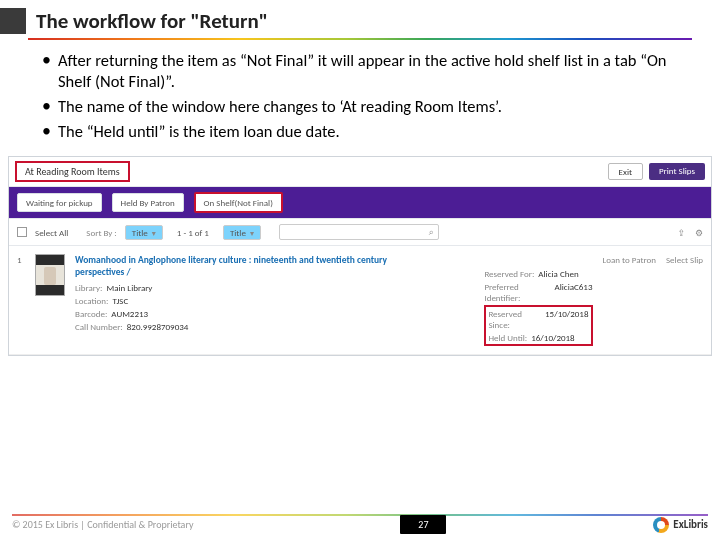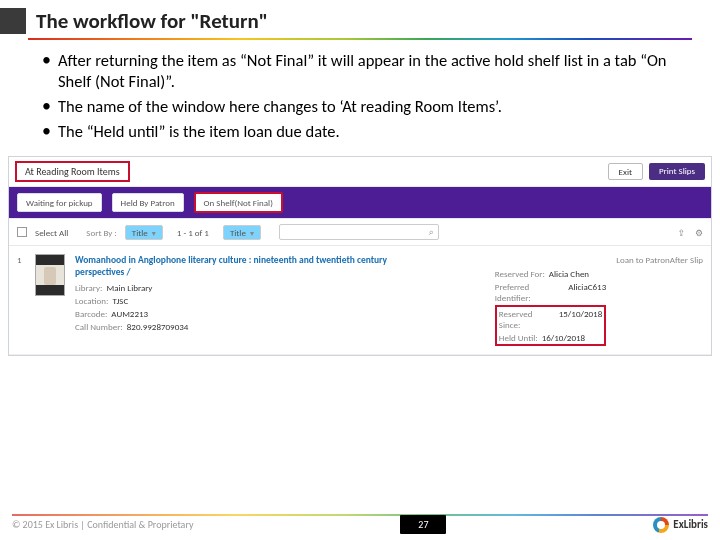--- a/index.html
+++ b/index.html
@@ -33,21 +33,21 @@
   .item-num { width: 8px; color: #666; }
   .thumb { width: 30px; height: 42px; background: linear-gradient(#2b2b2b 0 25%, #e8e4da 25% 75%, #2b2b2b 75%); border: 1px solid #aaa; position: relative; }
   .thumb::after { content: ""; position: absolute; left: 8px; top: 12px; width: 12px; height: 18px; background: #d6c9b8; border-radius: 2px; }
   .item-main { flex: 1; display: flex; gap: 60px; }
   .col { display: flex; flex-direction: column; gap: 2px; }
   .item-title { color: #1a6fb3; font-size: 9.5px; font-weight: 600; margin-bottom: 2px; }
   .lbl { color: #888; }
   .val { color: #333; }
   .row { display: flex; gap: 4px; }
   .red-box { border: 2px solid #c8102e; padding: 1px 2px; }
-  .item-actions { display: flex; color: #888; align-items: flex-start; }
+  .item-actions { display: flex; gap: 10px; color: #888; align-items: flex-start; }
   .footer { position: absolute; bottom: 6px; left: 0; right: 0; display: flex; align-items: center; justify-content: space-between; padding: 0 12px; font-size: 10px; color: #9a9a9a; }
   .foot-rainbow-wrap { position: absolute; bottom: 24px; left: 0; right: 0; }
   .foot-rainbow { height: 2px; margin: 0 12px; background: linear-gradient(90deg,
     #d62d20 0%, #f07a1a 16%, #f7c51d 32%, #a7c837 48%, #3aa757 60%, #1e9bd1 72%, #1a4fbf 84%, #6a1ab0 100%); opacity: .7; }
   .pagebox { background: #000000; color: #fff; padding: 3px 18px; font-size: 10px; border-radius: 1px; }
   .logo { display: flex; align-items: center; gap: 4px; font-weight: bold; color: #333; }
   .logo-mark { width: 16px; height: 16px; border-radius: 50%; background: conic-gradient(#e04a1b 0 90deg, #f3a81c 90deg 200deg, #2a8fc1 200deg 360deg); position: relative; }
   .logo-mark::after { content:""; position:absolute; left:4px; top:4px; width:8px; height:8px; border-radius:50%; background:#fff; }
   .logo-text { font-size: 11px; }
 </style>
@@ -137,21 +137,21 @@
               </div>
             <div class="row">
                 <span class="lbl">Held Until:</span>
                 <span class="val">16/10/2018</span>
               </div>
           </div>
         </div>
       </div>
       <div class="item-actions">
         <span>Loan to Patron</span>
-        <span>After Slip</span>
+        <span>Select Slip</span>
       </div>
     </div>
   </div>
 
   <div class="foot-rainbow-wrap">
     <div class="foot-rainbow"></div>
   </div>
   <div class="footer">
     <div>© 2015 Ex Libris | Confidential &amp; Proprietary</div>
     <div class="pagebox">27</div>

